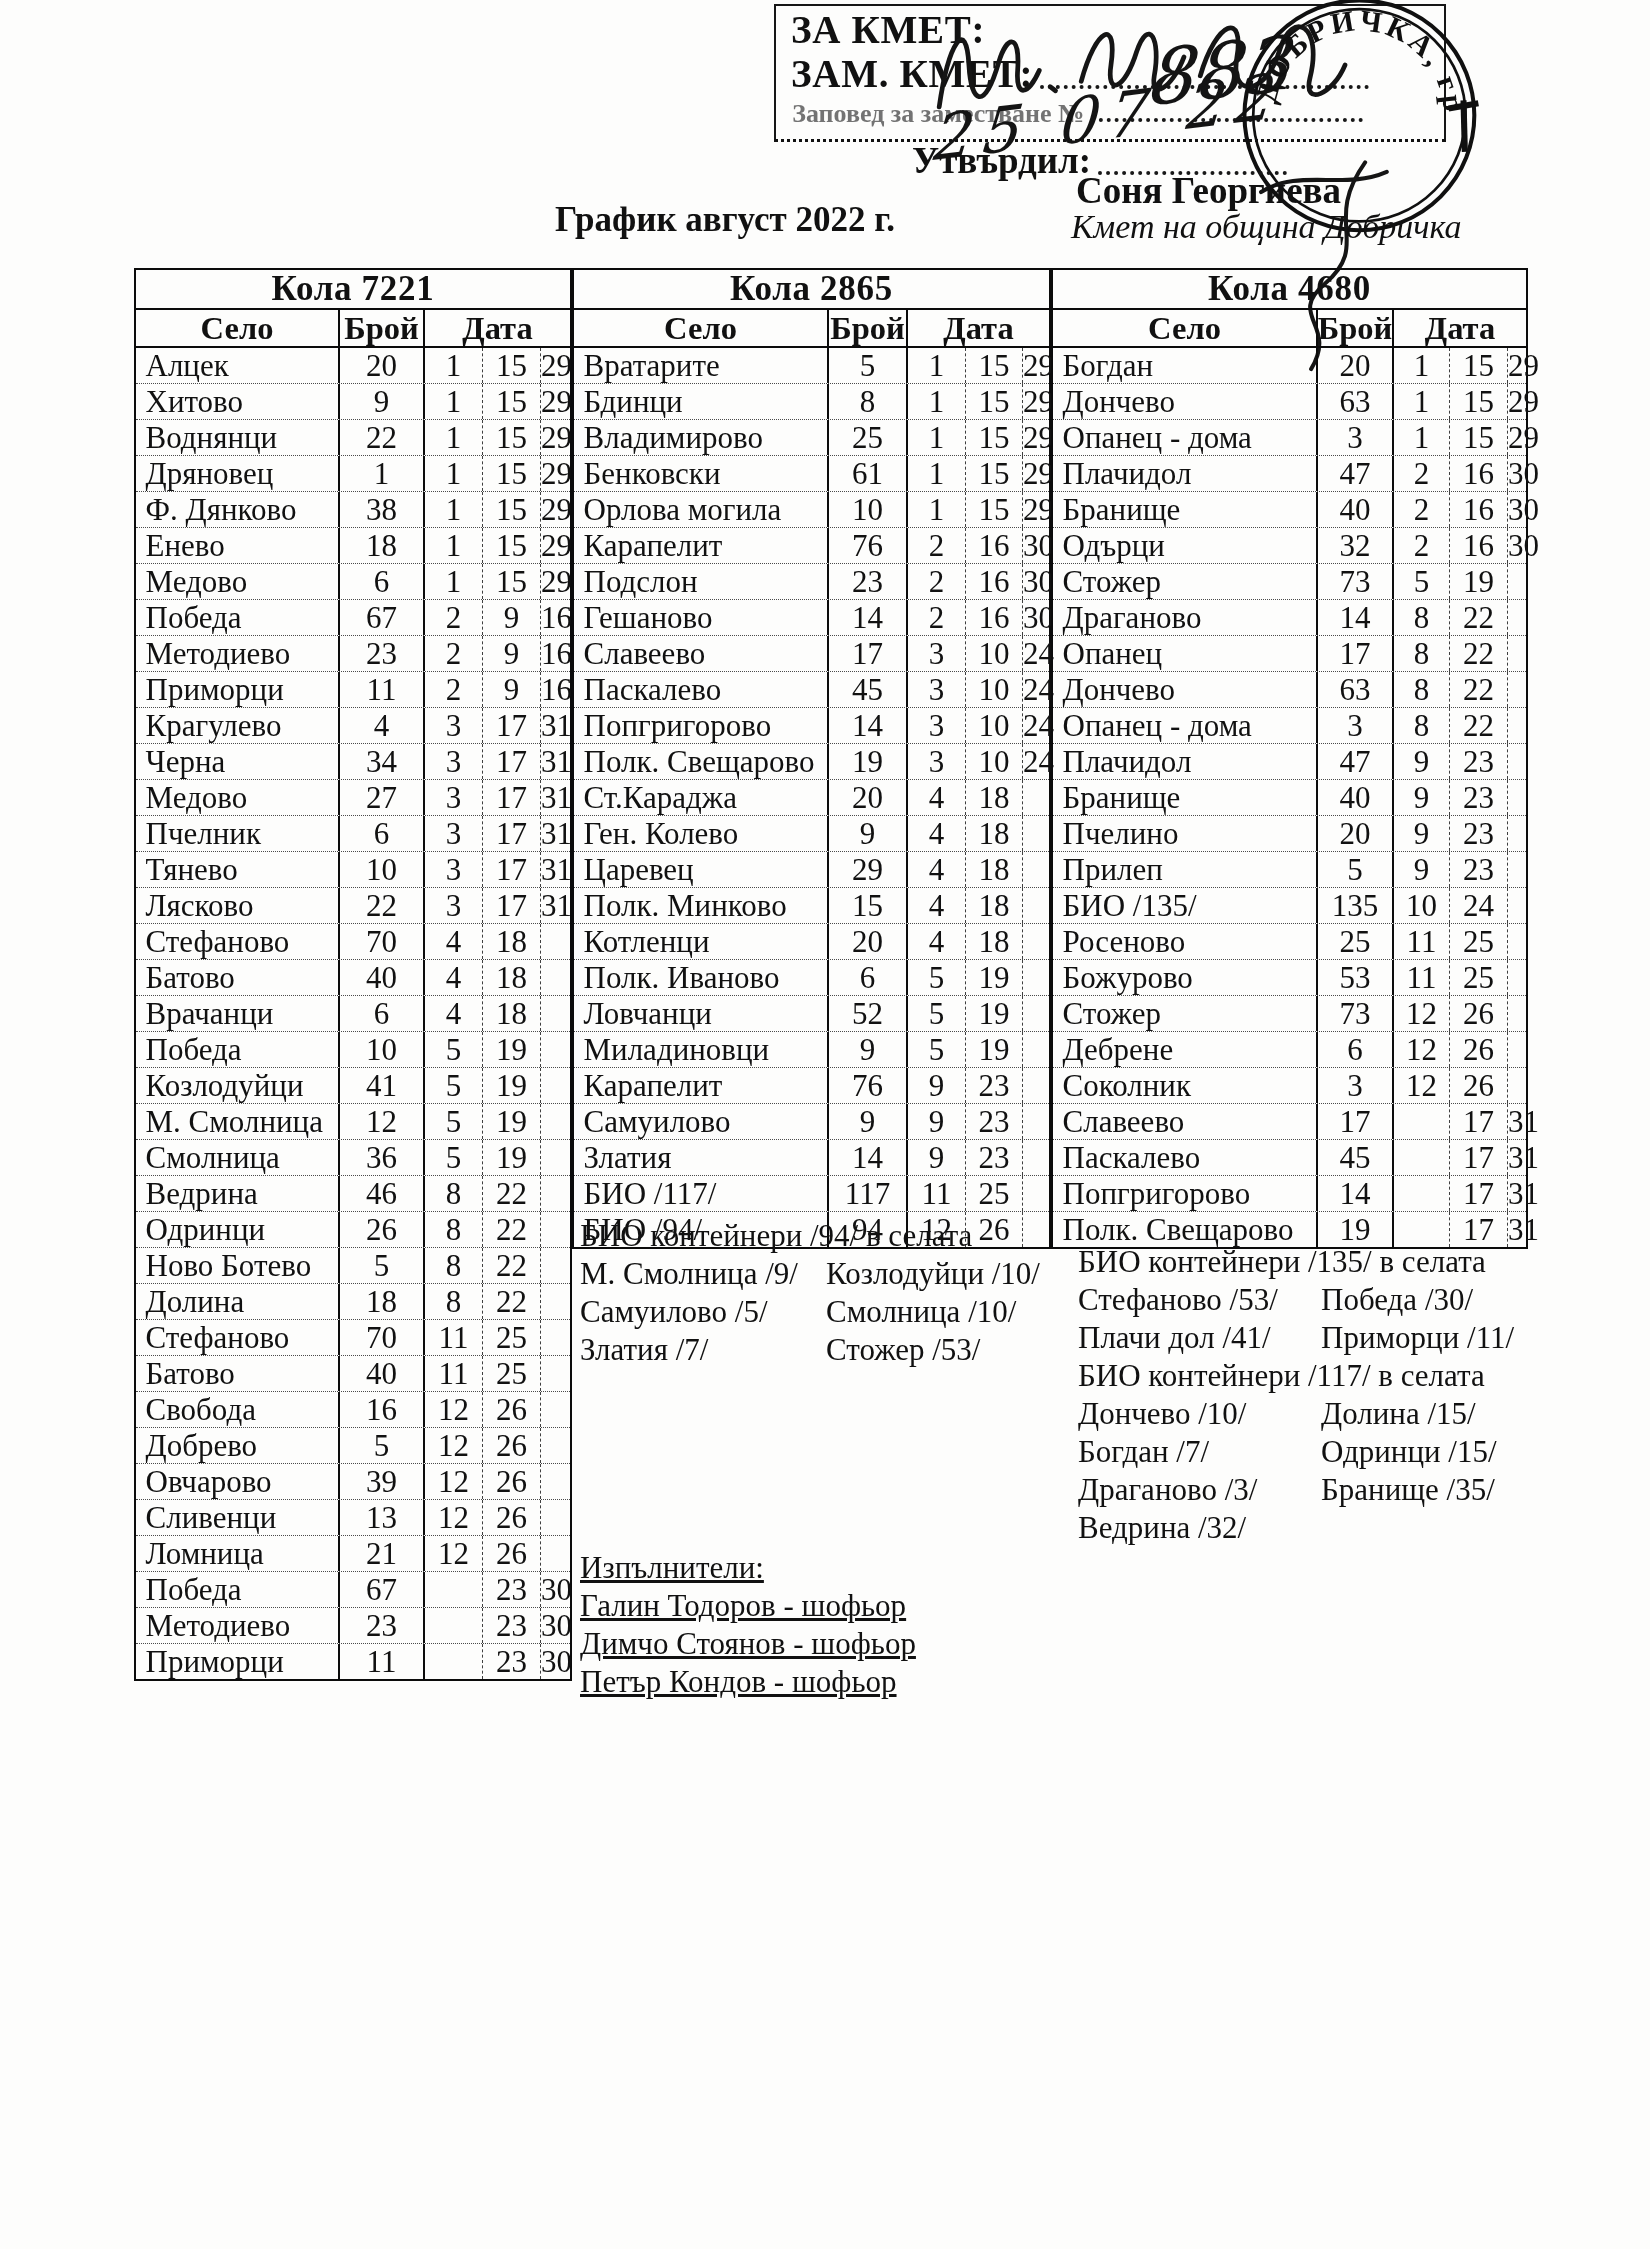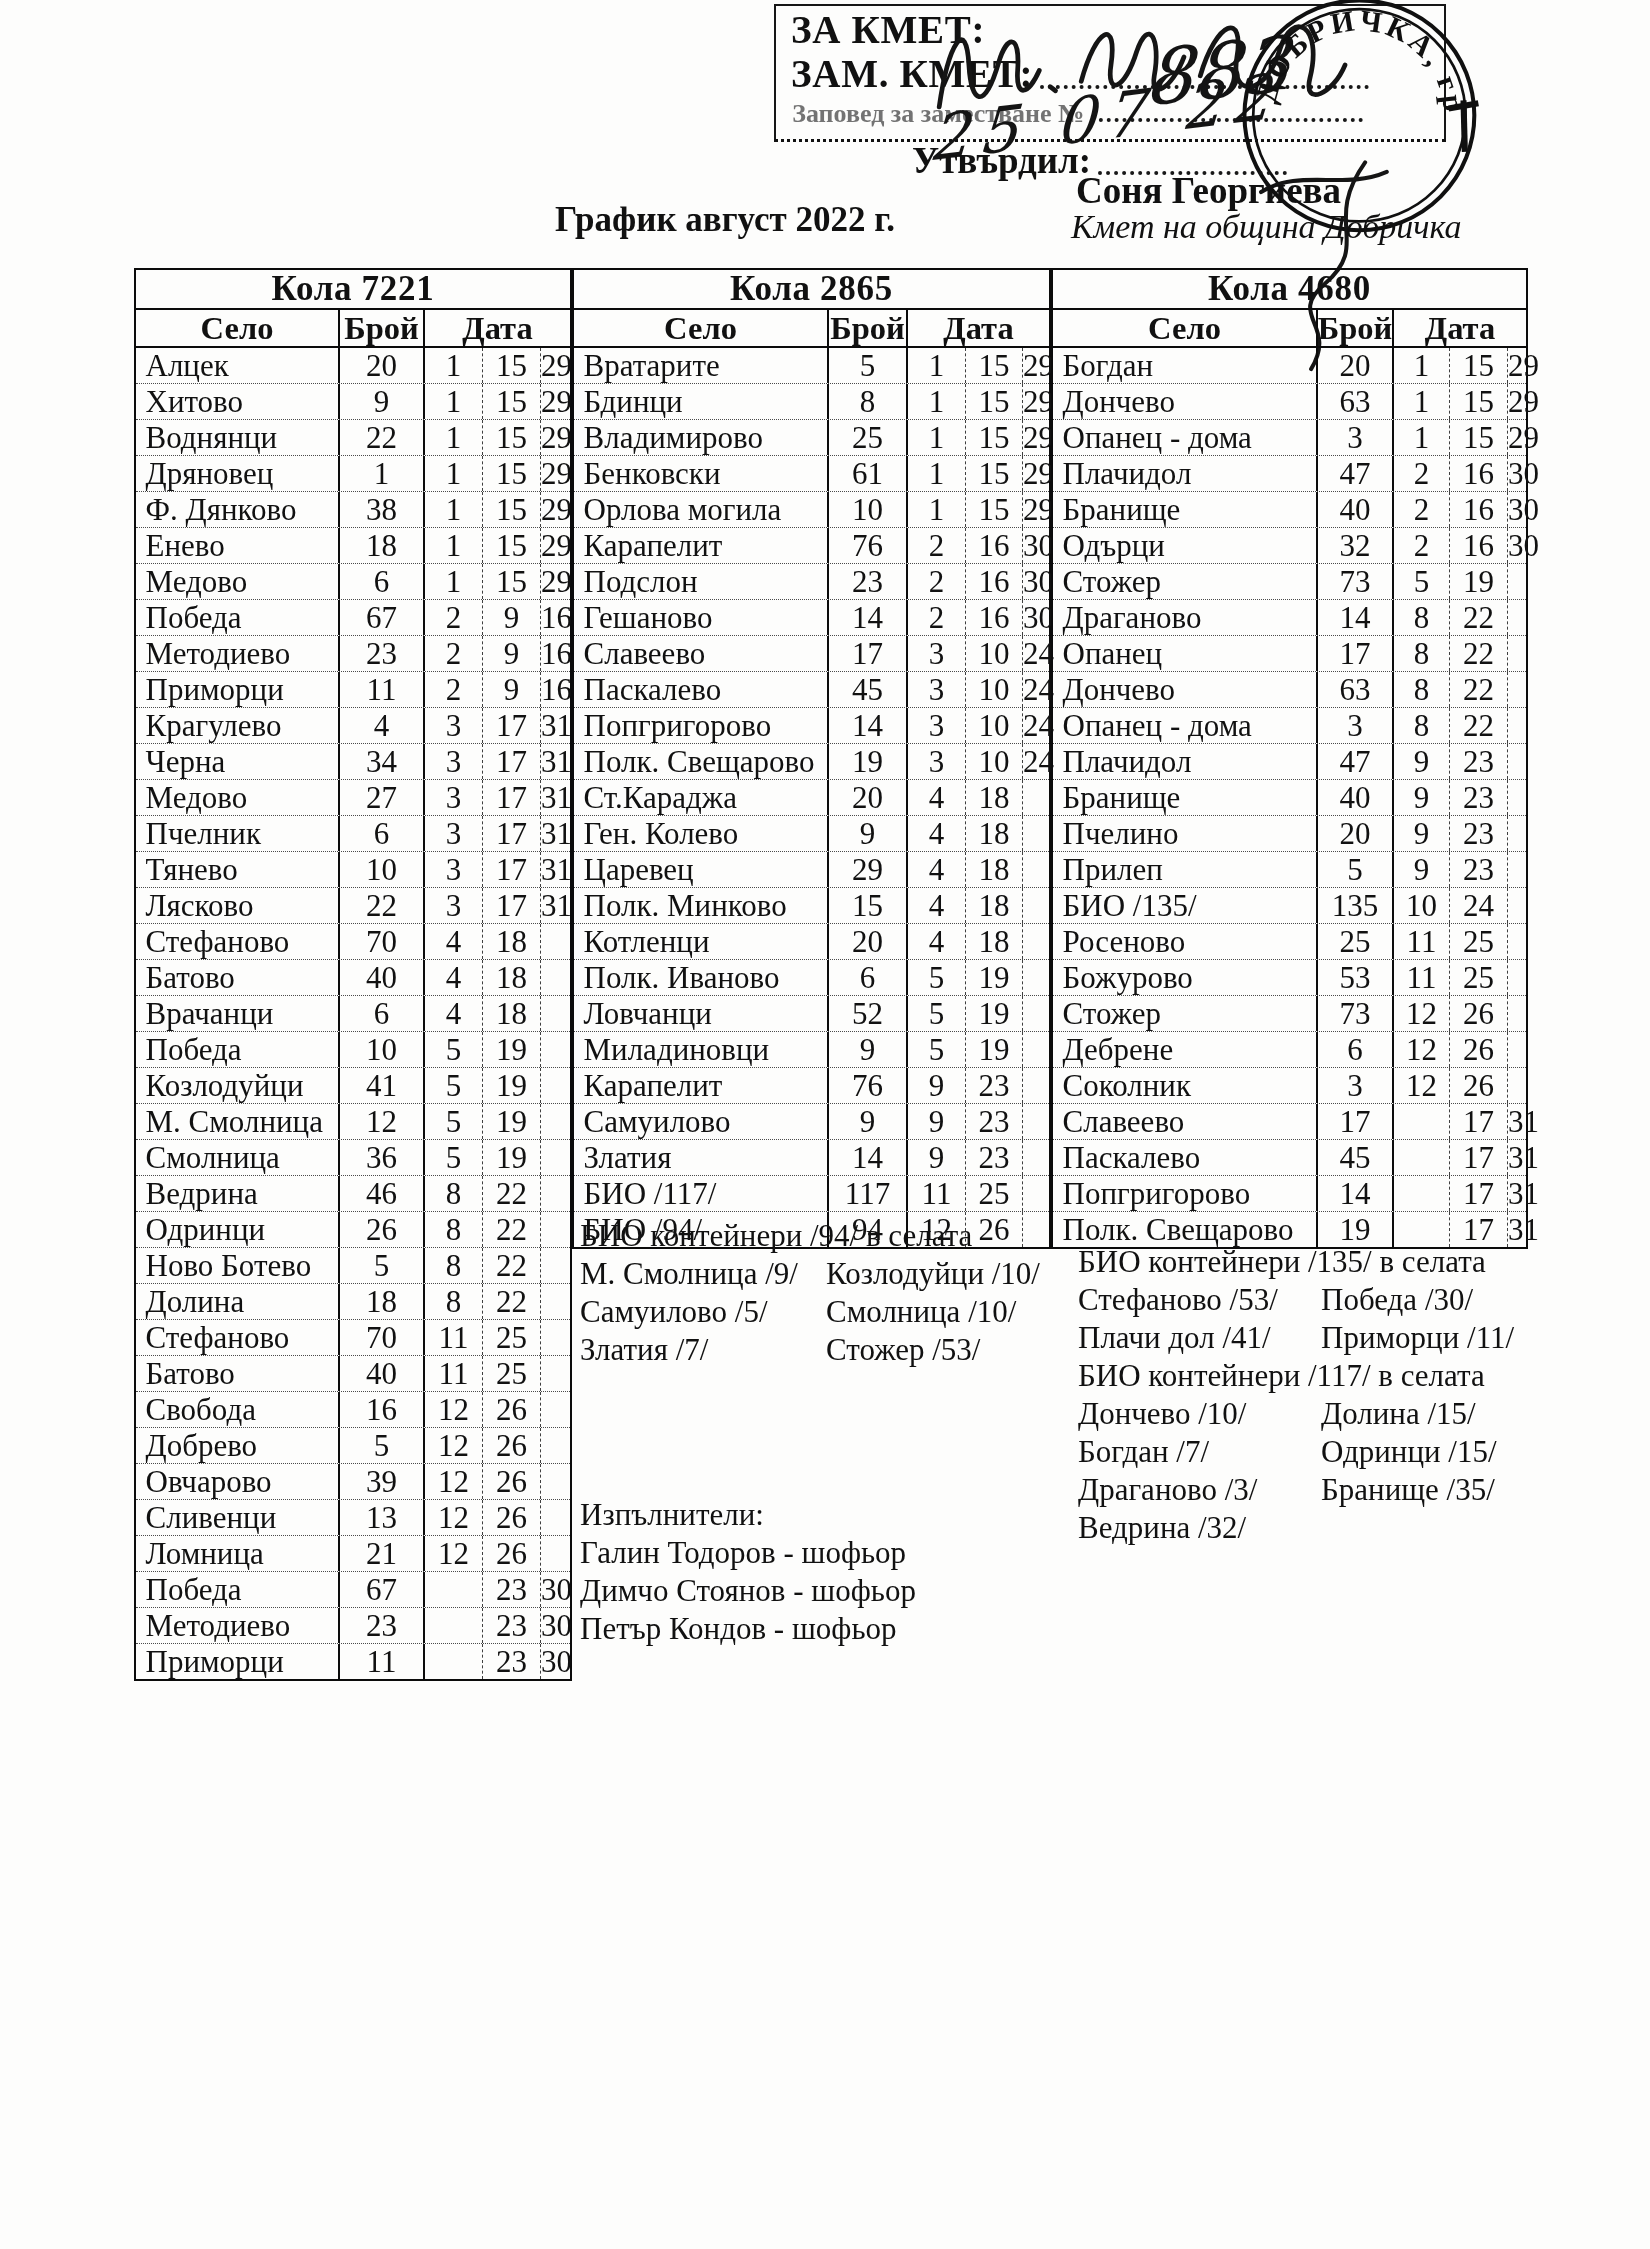--- a/index.html
+++ b/index.html
@@ -803,21 +803,21 @@
           <span class="nl">Самуилово /5/</span>
           <span class="nr">Смолница /10/</span>
         </div>
         <div class="note-line">
           <span class="nl">Златия /7/</span>
           <span class="nr">Стожер /53/</span>
         </div>
       </div>
   </div>
 
-  <div class="freeblock" id="executors" style="left:580px;top:1496px;">
+  <div class="freeblock" id="executors" style="left:580px;top:1549px;text-decoration:underline;">
     <div class="exec-title">Изпълнители:</div>
     <div>
         <div class="exec-line">Галин Тодоров - шофьор</div>
         <div class="exec-line">Димчо Стоянов - шофьор</div>
         <div class="exec-line">Петър Кондов - шофьор</div>
       </div>
   </div>
 
   <div class="freeblock" id="notes-4680" style="left:1078px;top:1243px;">
     <div class="note-title">БИО контейнери /135/ в селата</div>

